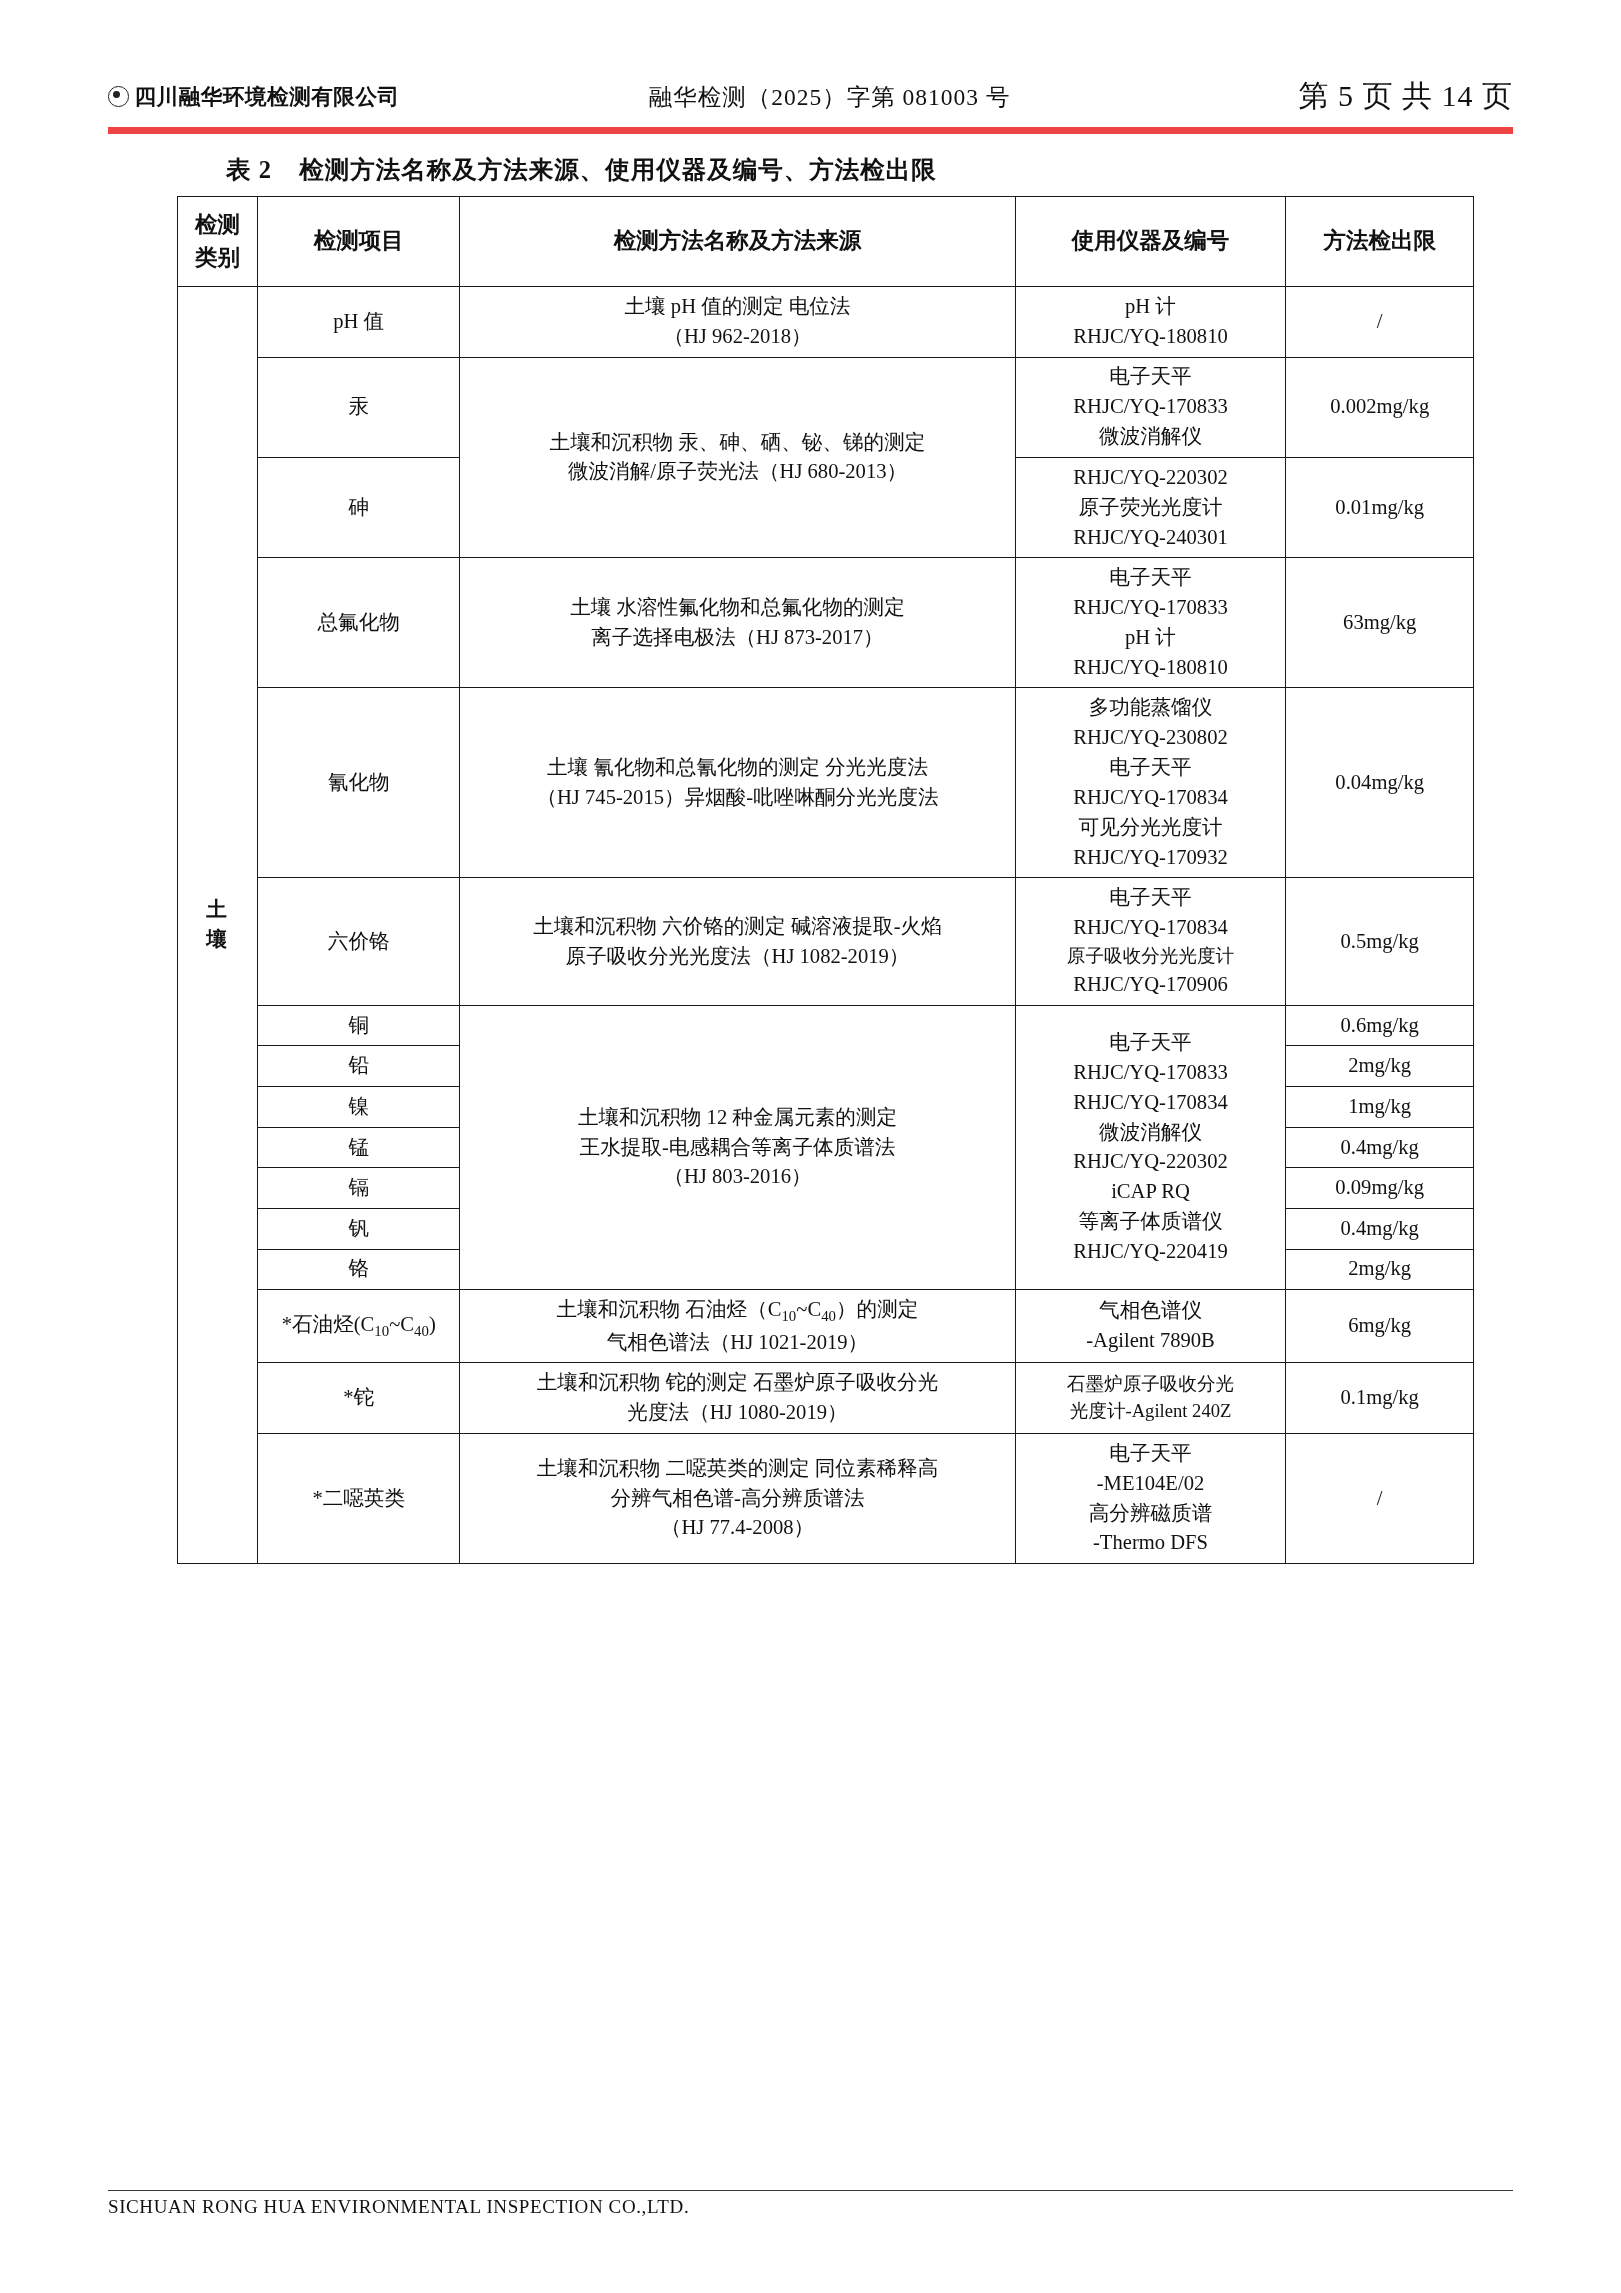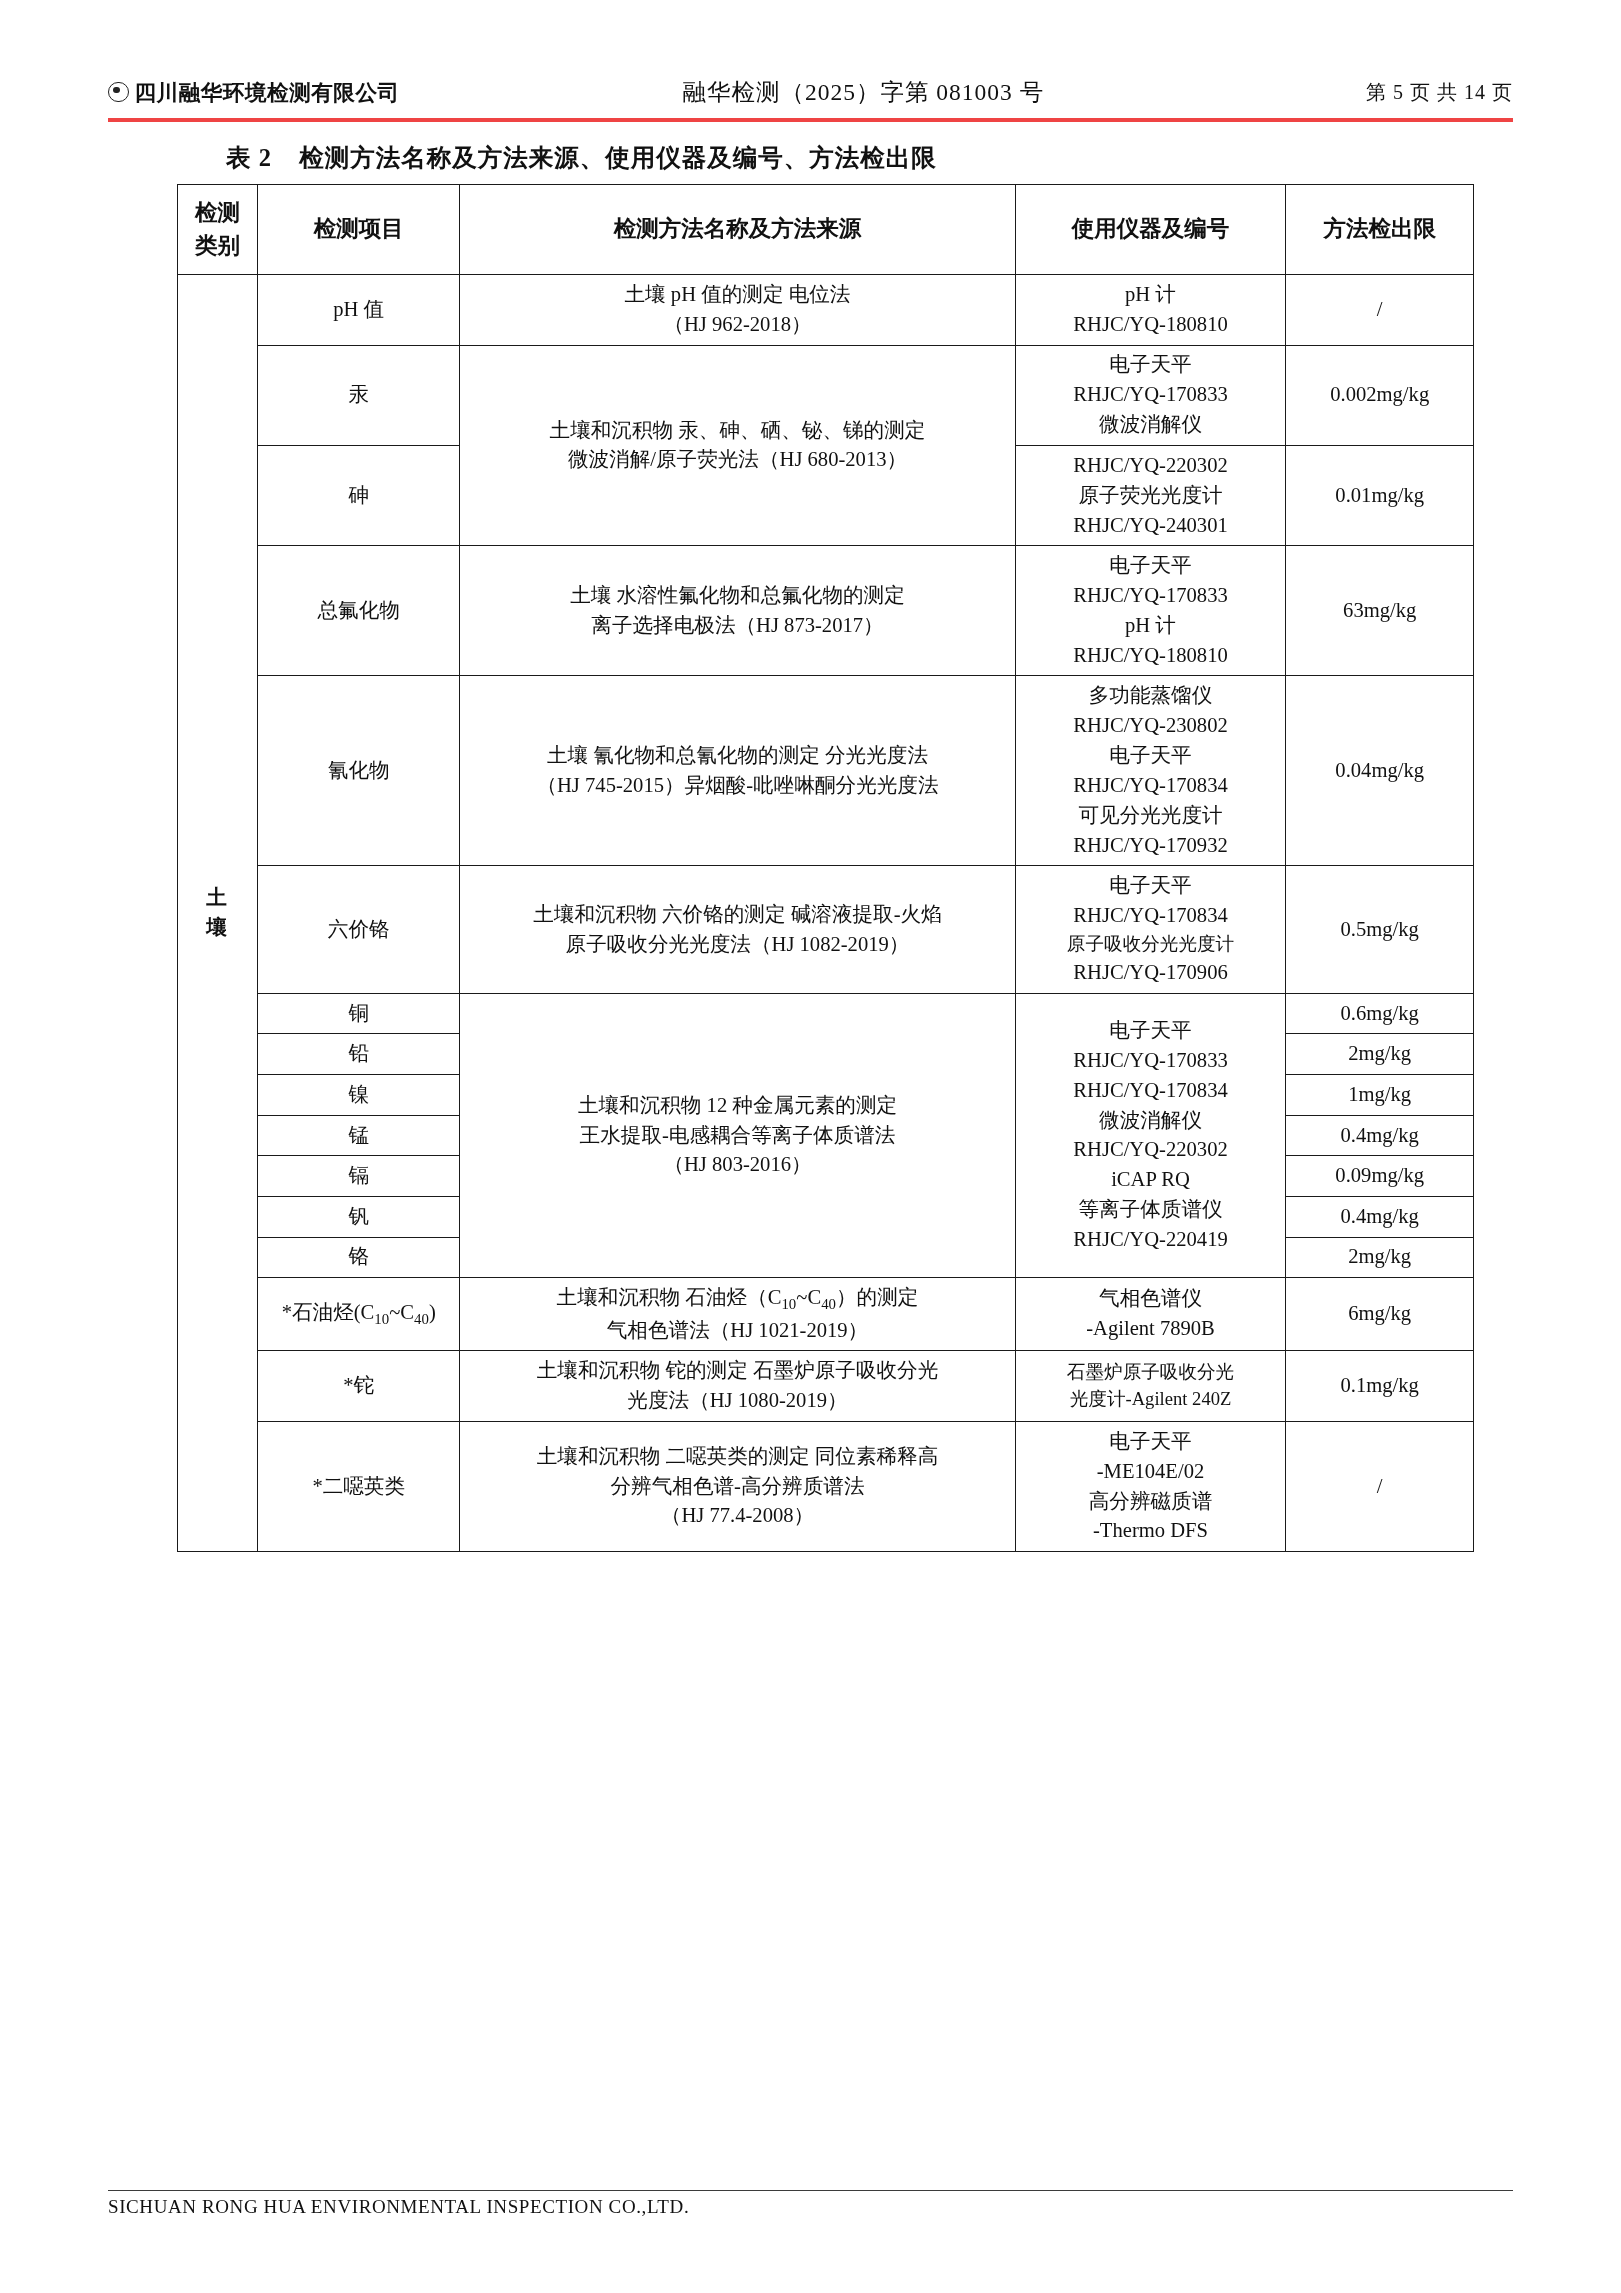--- a/index.html
+++ b/index.html
@@ -22,21 +22,21 @@
     padding: 0 108px;
   }
 
   
   .header {
     display: flex;
     align-items: center;
     justify-content: space-between;
     padding-top: 76px;
     padding-bottom: 9.8px;
-    border-bottom: 4px solid #ef4444;
+    border-bottom: 7px solid #ef4444;
   }
   .header-left {
     display: flex;
     align-items: center;
     font-size: 21.6px;
     font-weight: bold;
     letter-spacing: 0.5px;
   }
   .logo-mark {
     display: inline-block;
@@ -54,21 +54,21 @@
     width: 6.9px; height: 6.9px;
     background: #222;
     border-radius: 50%;
   }
   .header-center {
     font-size: 23.5px;
     letter-spacing: 1px;
     margin-left: -39px;
   }
   .header-right {
-    font-size: 20px;
+    font-size: 30px;
     letter-spacing: 1px;
   }
 
   
   .section-title {
     font-size: 26.5px;
     font-weight: bold;
     margin: 39px 0 0 19.6px;
     letter-spacing: 1px;
   }

